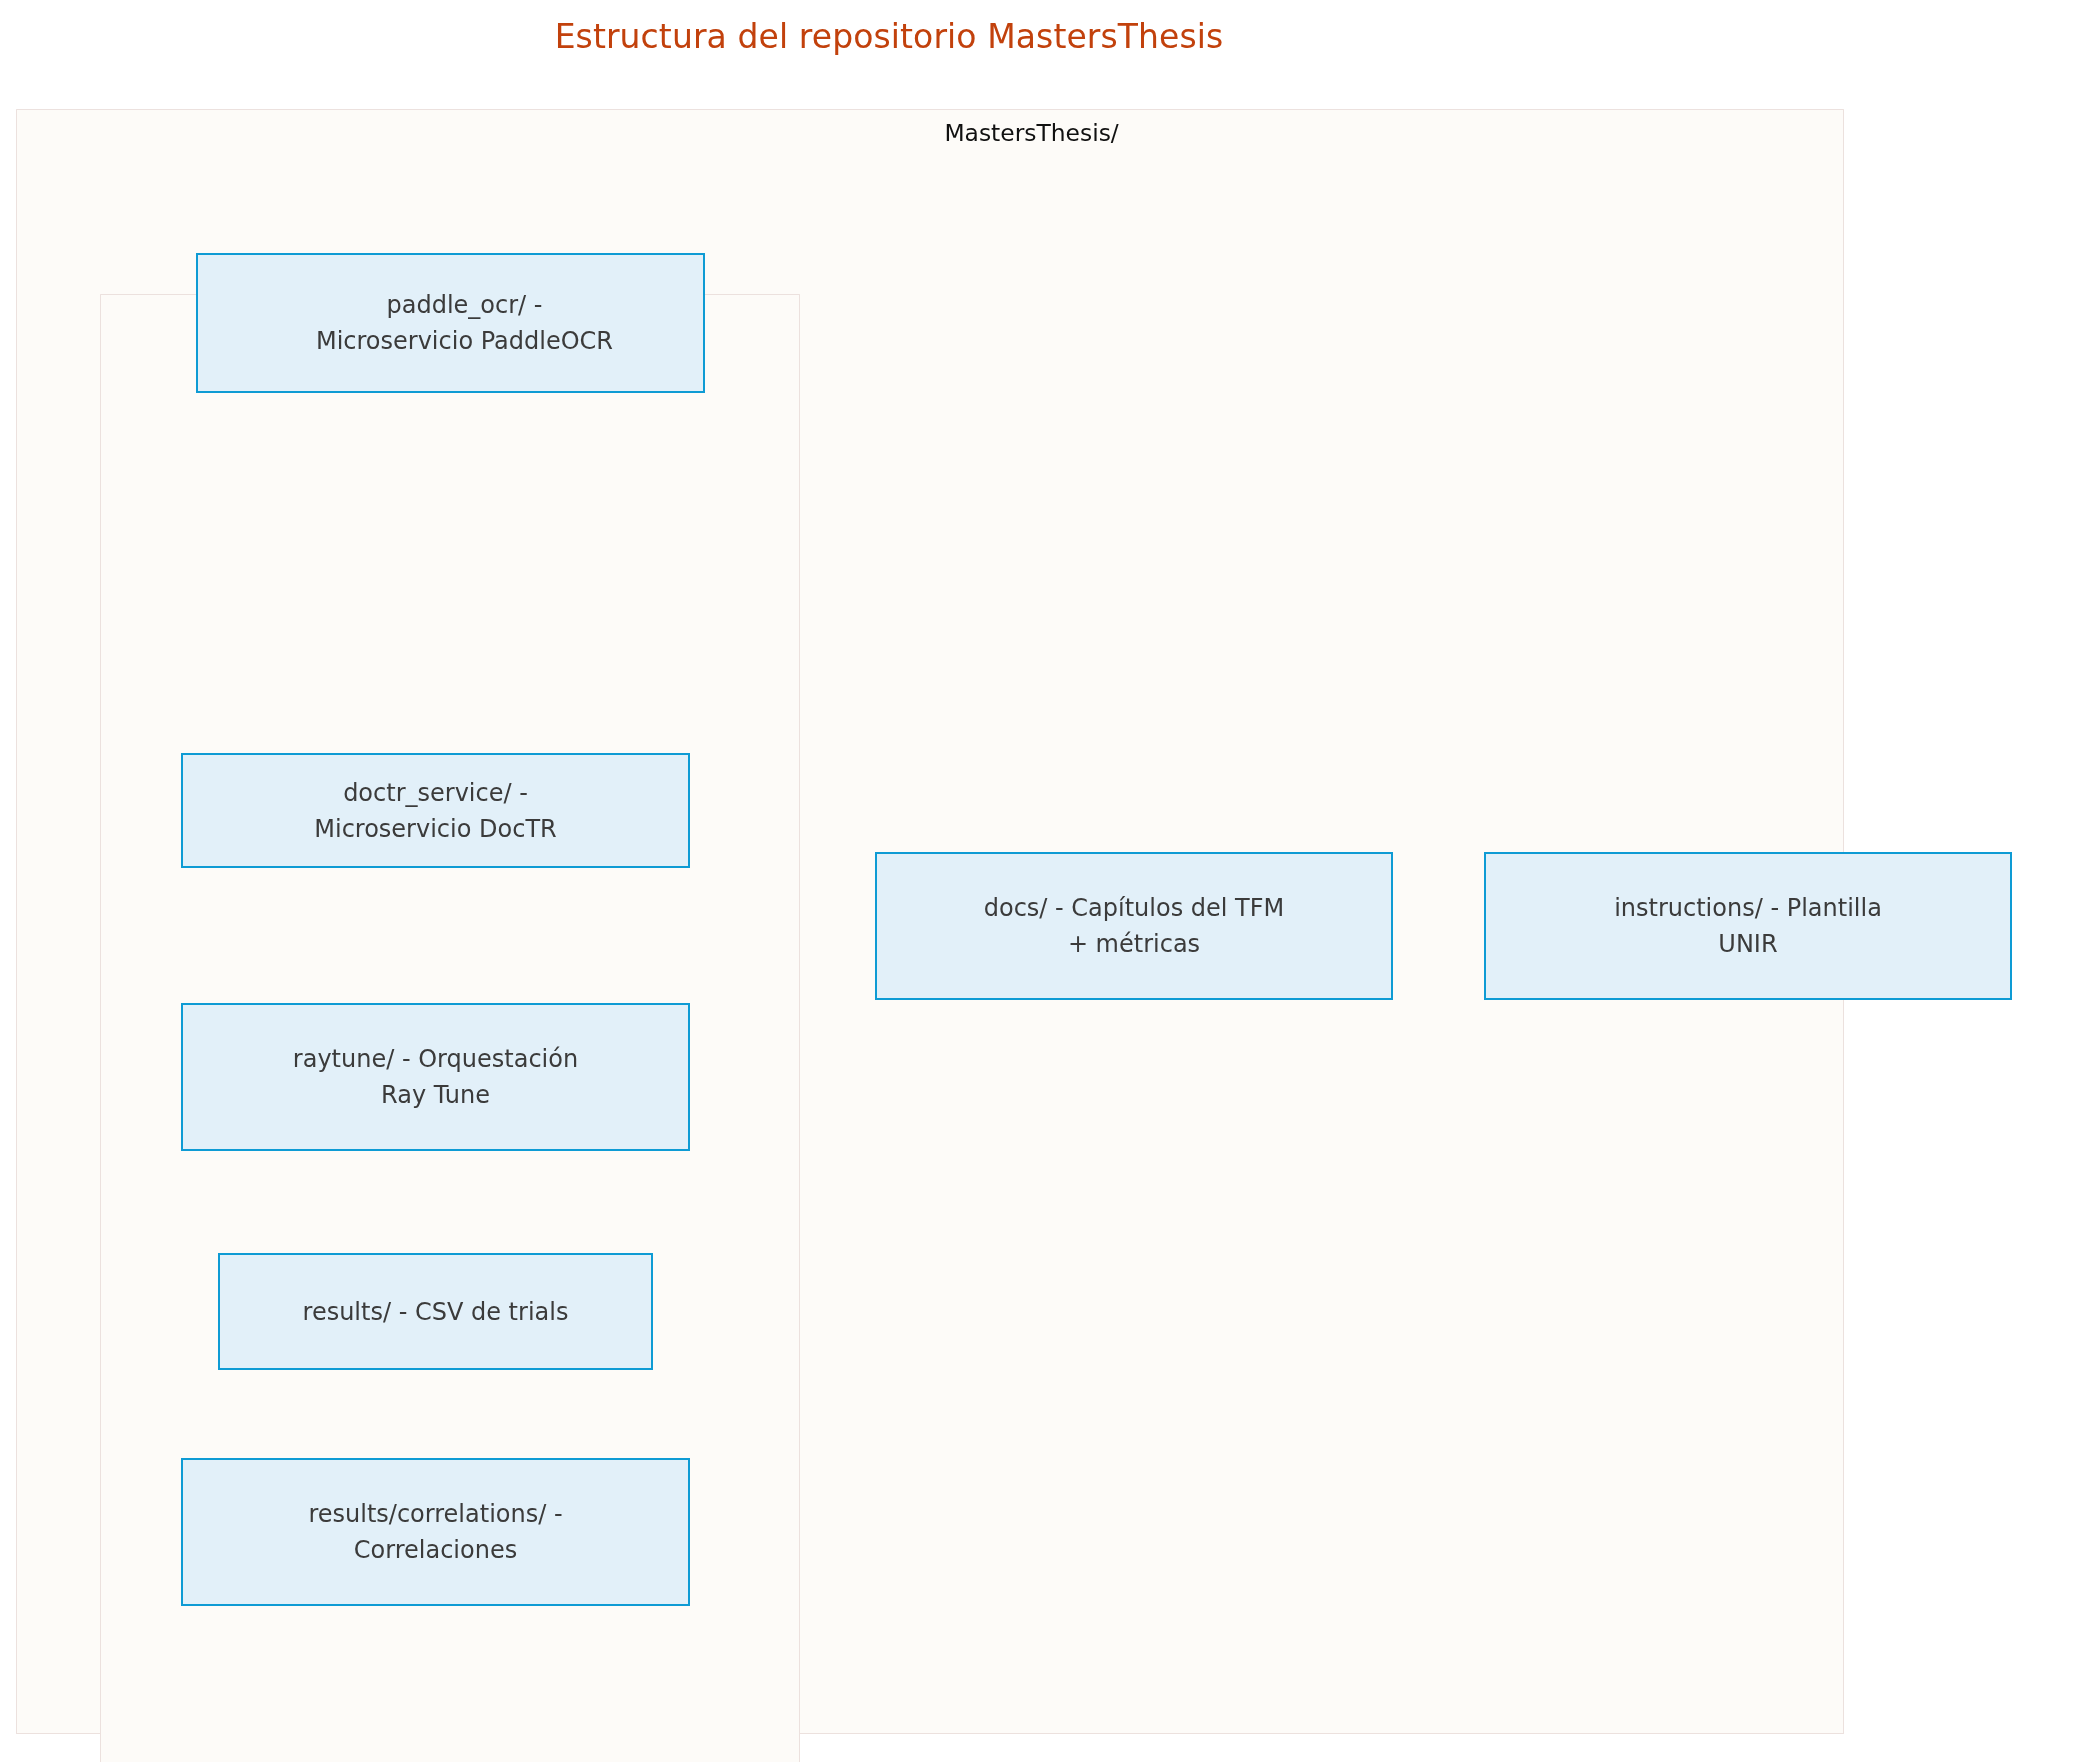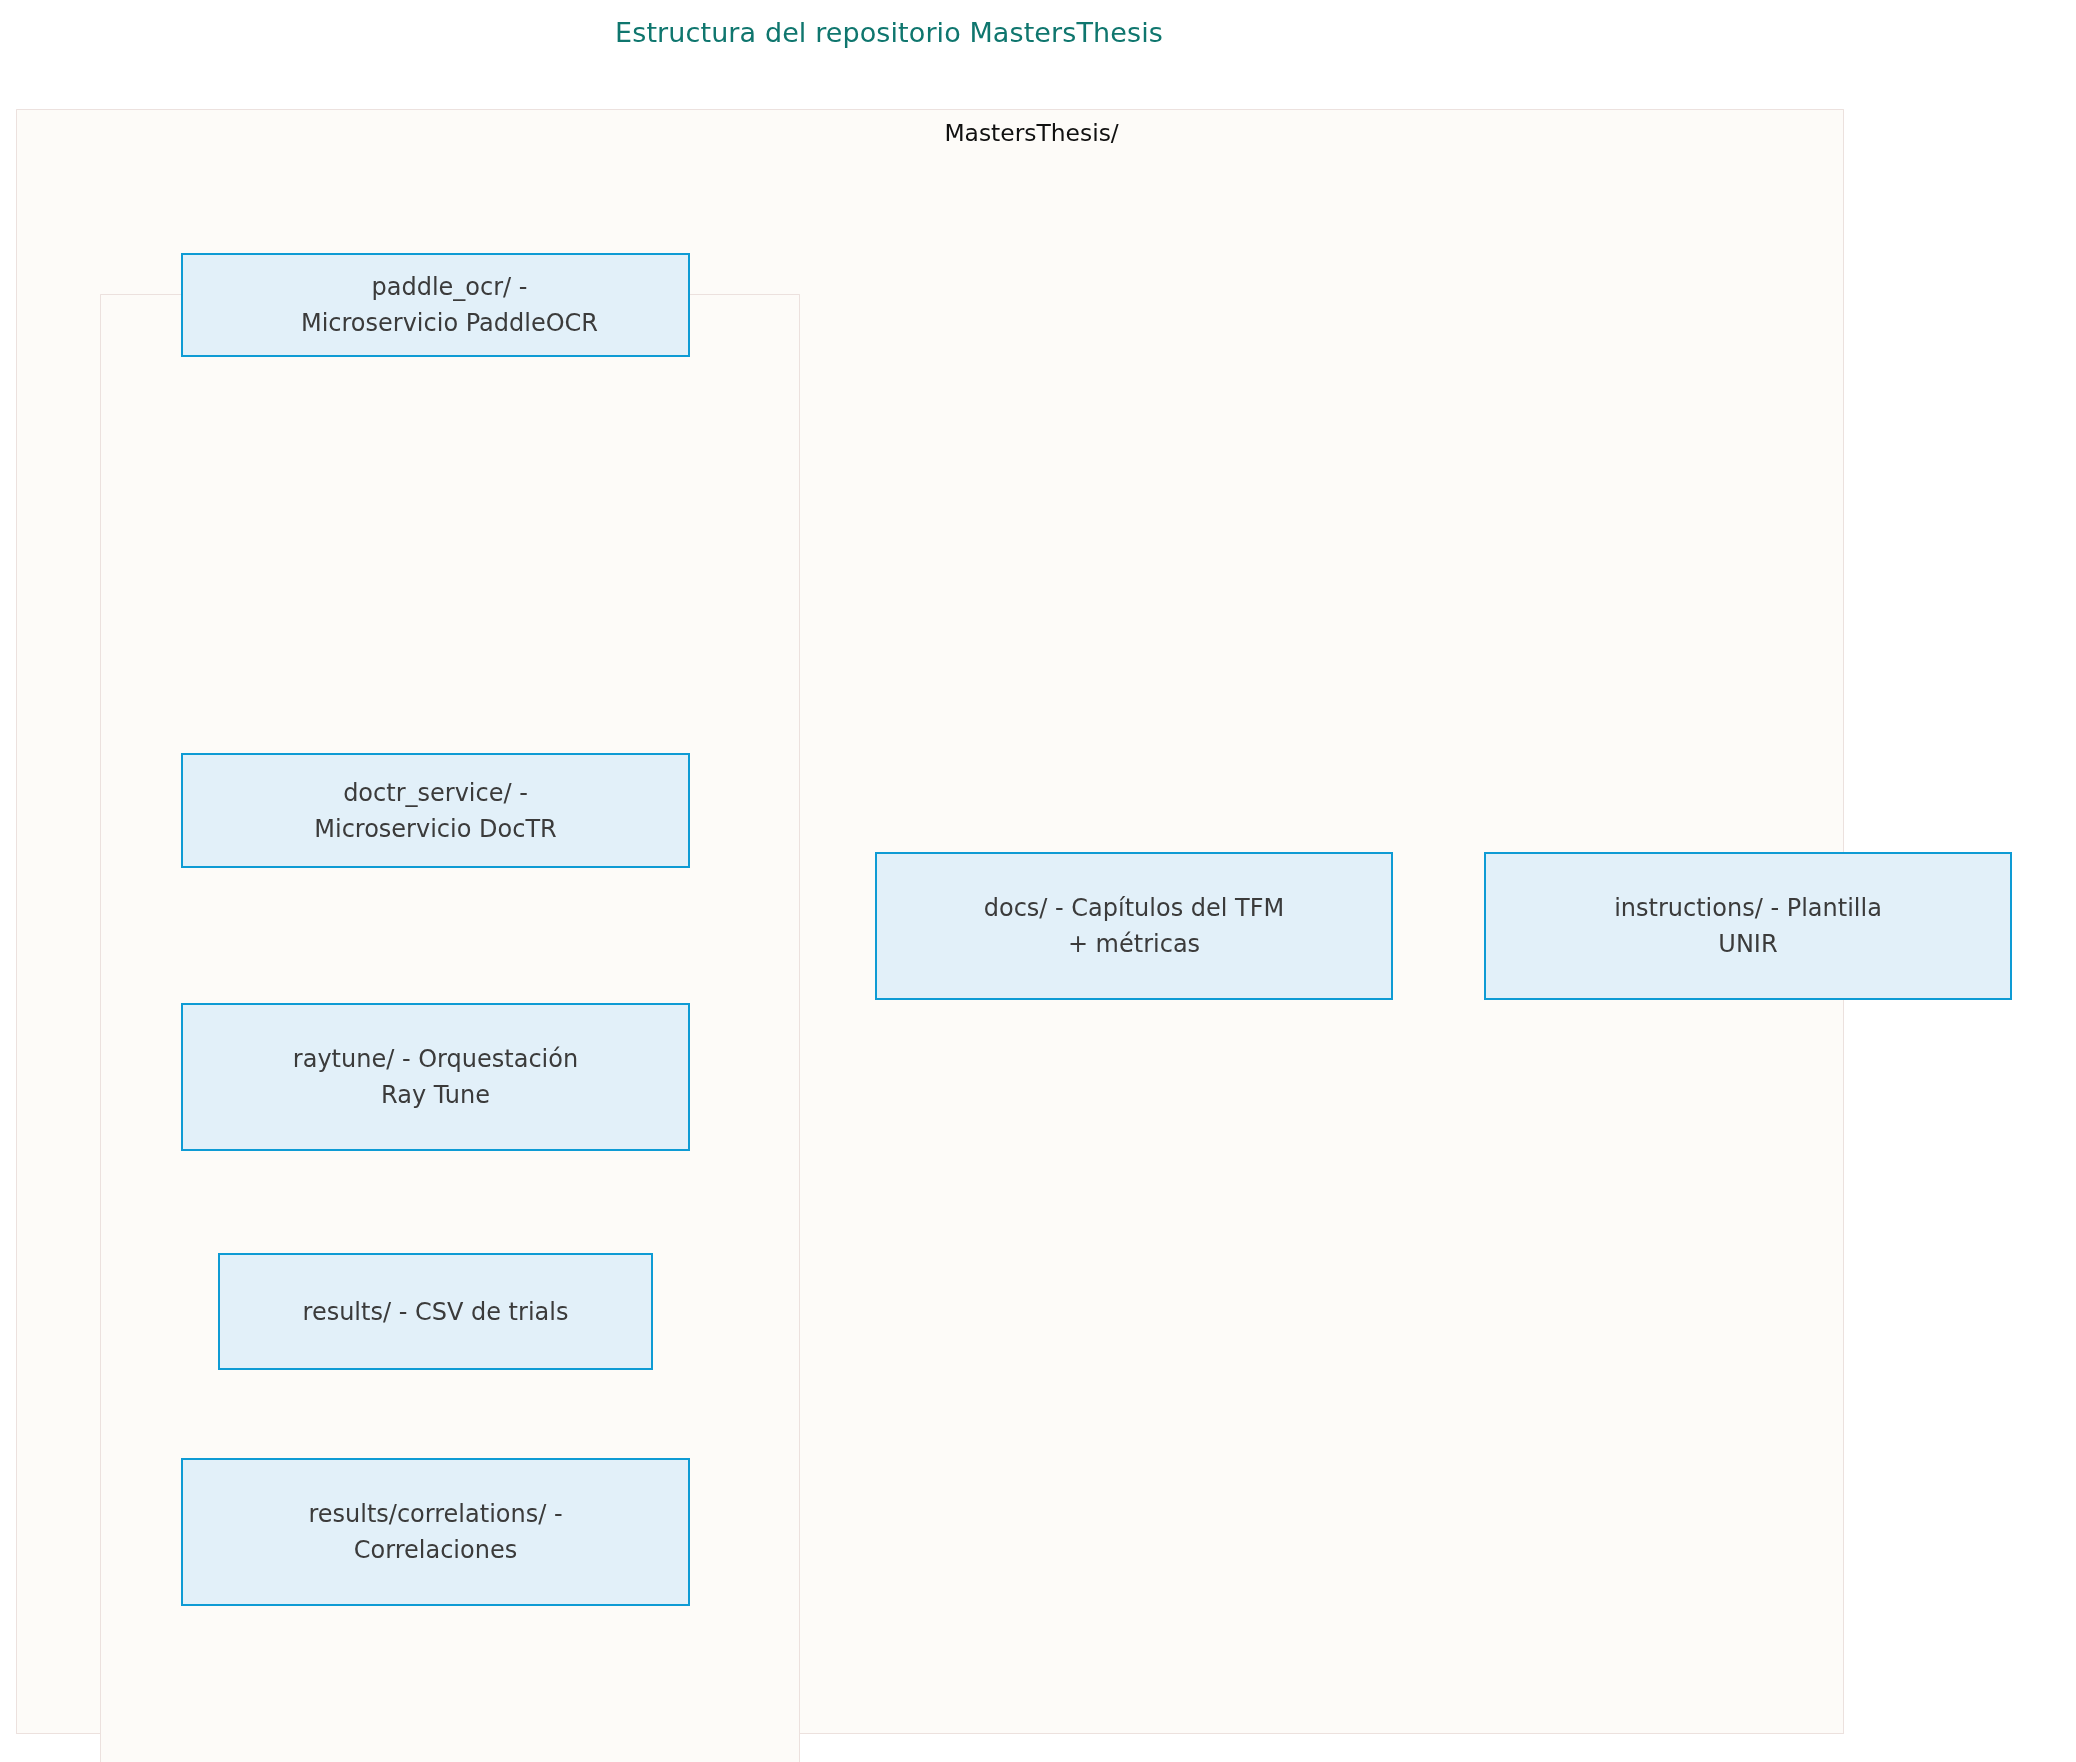--- a/index.html
+++ b/index.html
@@ -23,22 +23,22 @@
     height: 1763px;
   }
 
   
   .diagram-title {
     position: absolute;
     left: 0;
     top: 17px;
     width: 1778px;
     text-align: center;
-    font-size: 27px;
-    color: #0f766e;
+    font-size: 33px;
+    color: #c2410c;
     font-weight: 400;
     letter-spacing: 0.1px;
     line-height: 1.2;
   }
 
   
   .cluster-root {
     position: absolute;
     left: 15.6px;
     top: 109px;
@@ -100,21 +100,21 @@
   .node-label {
     font-size: 24px;
     line-height: 1.5;
     color: #3b3b3b;
     font-weight: 400;
     white-space: pre-line;
     padding: 0 7.8px;
   }
 
   
-  .n-paddle        { left: 181px;  top: 253px;  width: 509px;  height: 104px; padding-left: 28px; }
+  .n-paddle        { left: 196px;  top: 253px;  width: 509px;  height: 140px; padding-left: 28px; }
   .n-easyocr       { left: 181px;  top: 503px;  width: 509px;  height: 148px; }
   .n-doctr         { left: 181px;  top: 753px; width: 509px;  height: 115px; }
   .n-raytune       { left: 181px;  top: 1003px; width: 509px;  height: 148px; }
   .n-results       { left: 218px;  top: 1253px; width: 435px;  height: 117px; }
   .n-correlations  { left: 181px;  top: 1458px; width: 509px;  height: 148px; }
   .n-docs          { left: 875px; top: 852px; width: 518px;  height: 148px; justify-content: center; }
   .n-instructions  { left: 1484px; top: 852px; width: 528px;  height: 148px; }
 </style>
 </head>
 <body>

